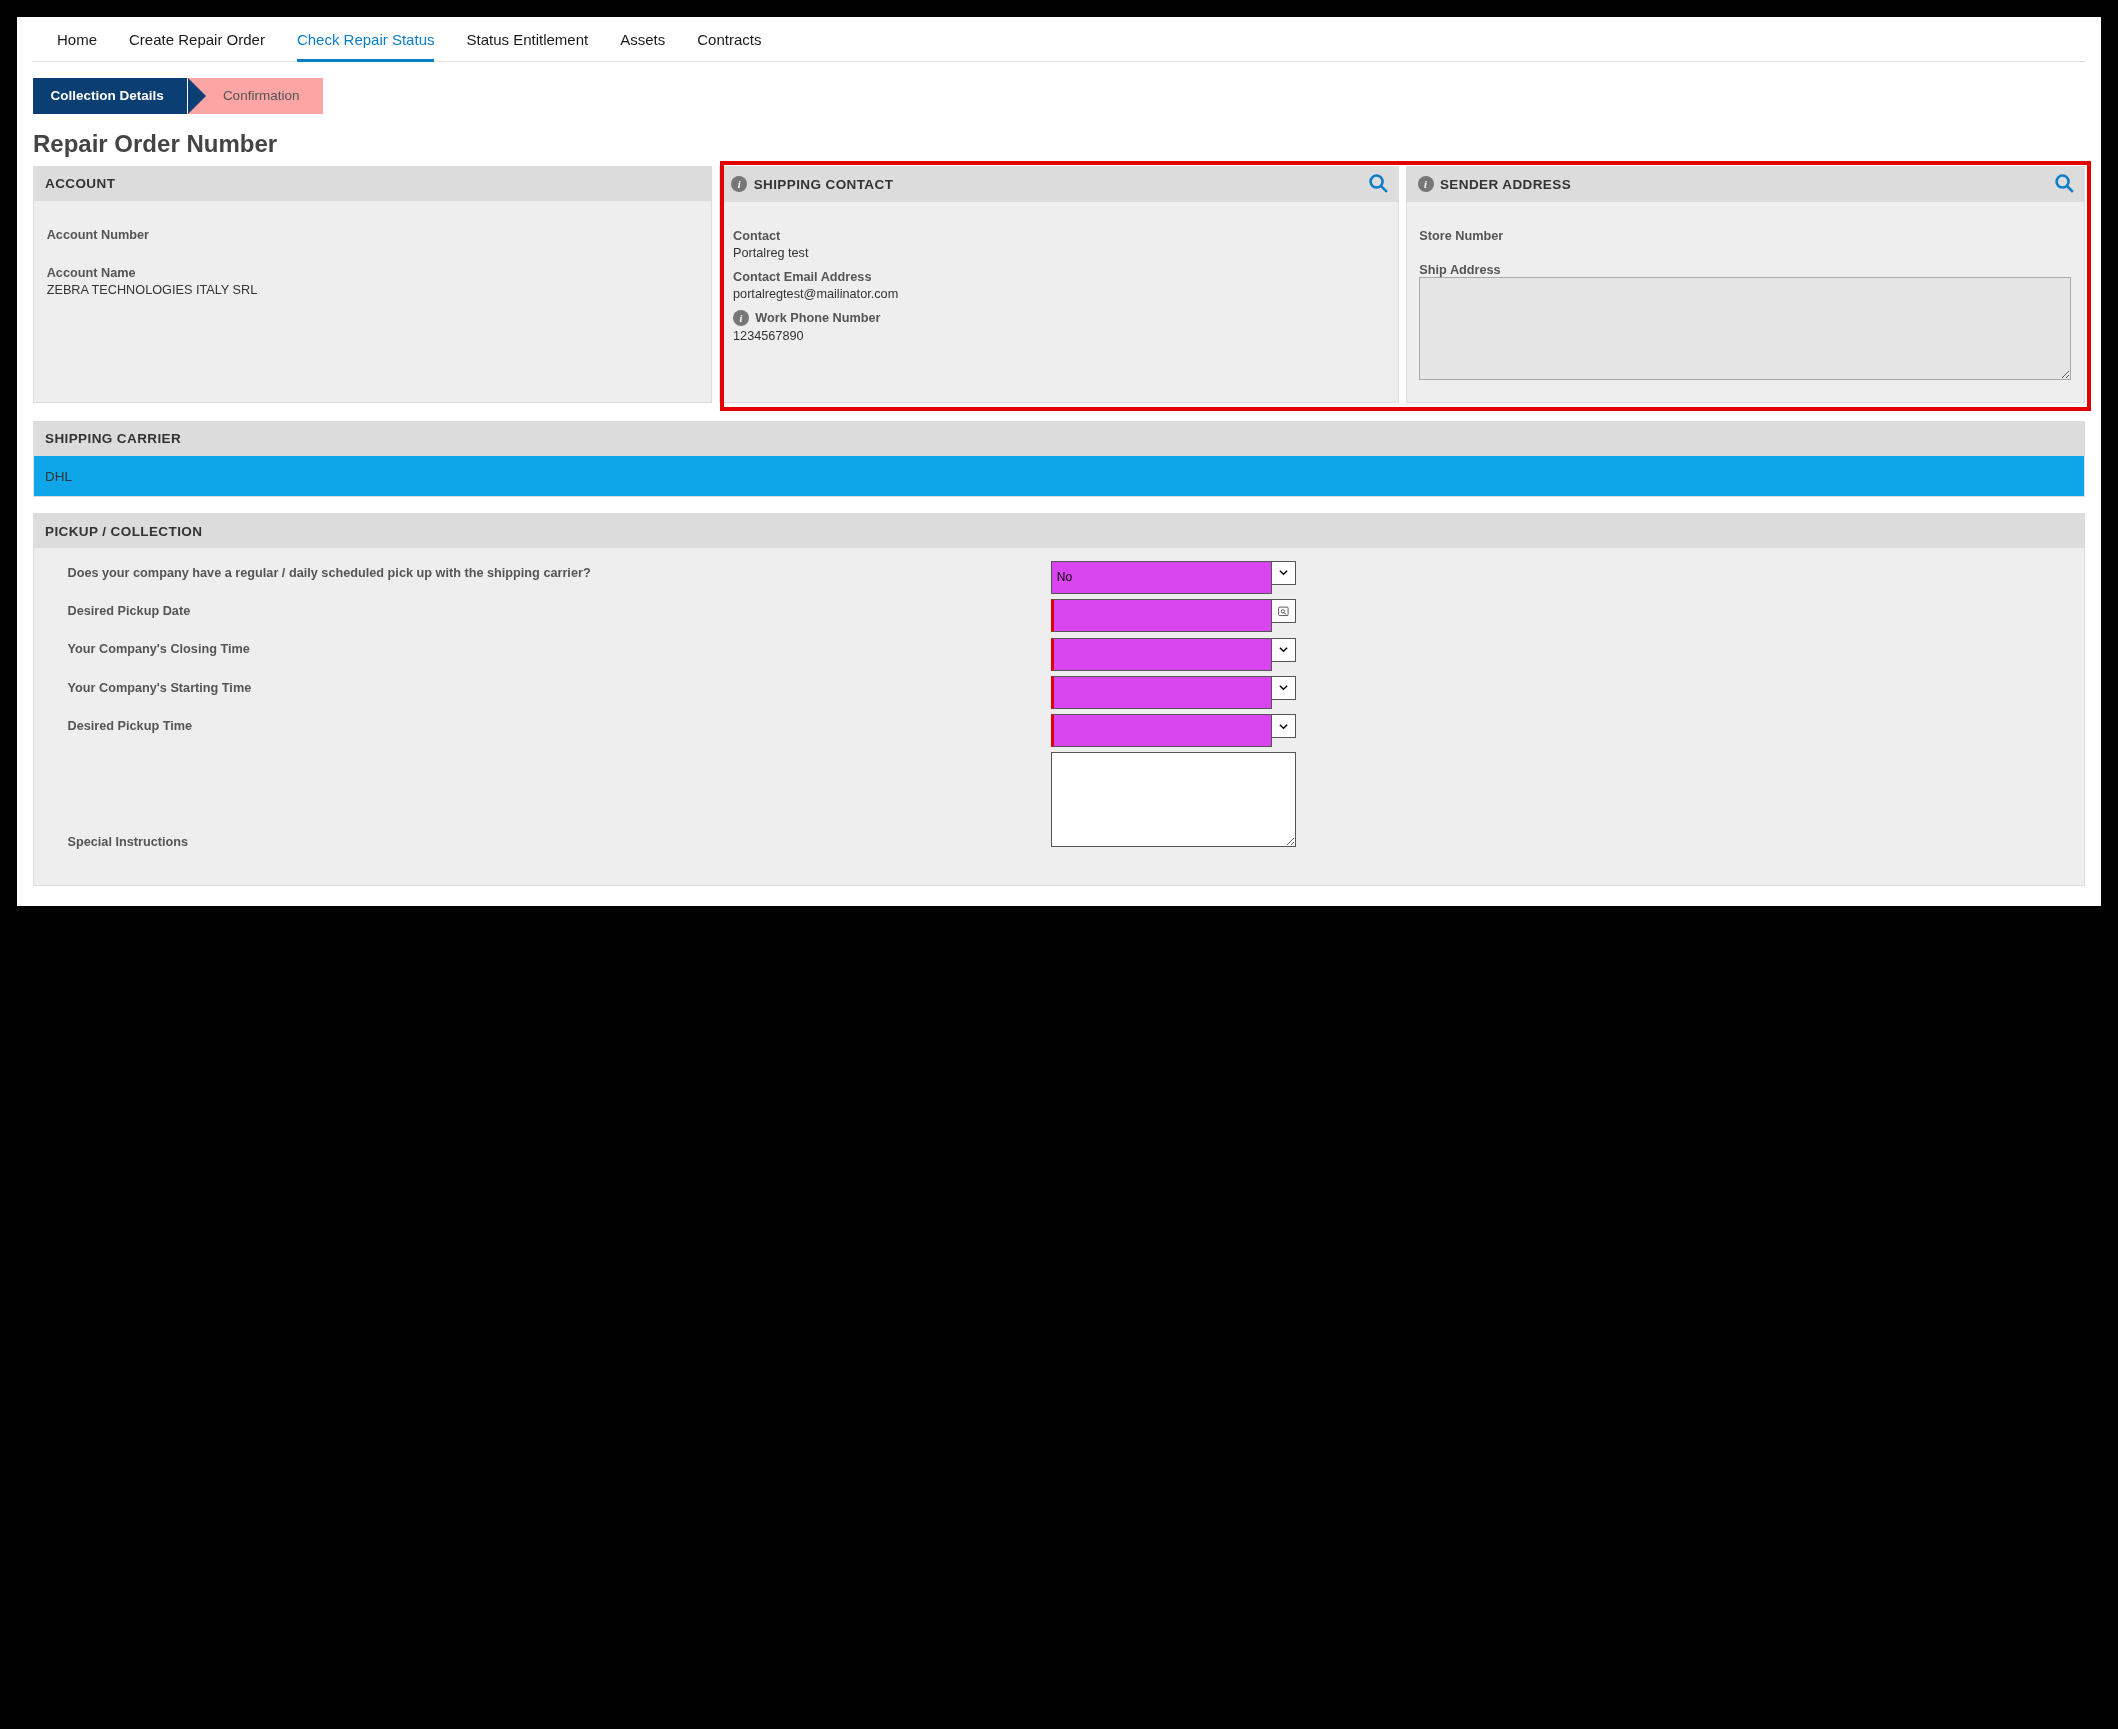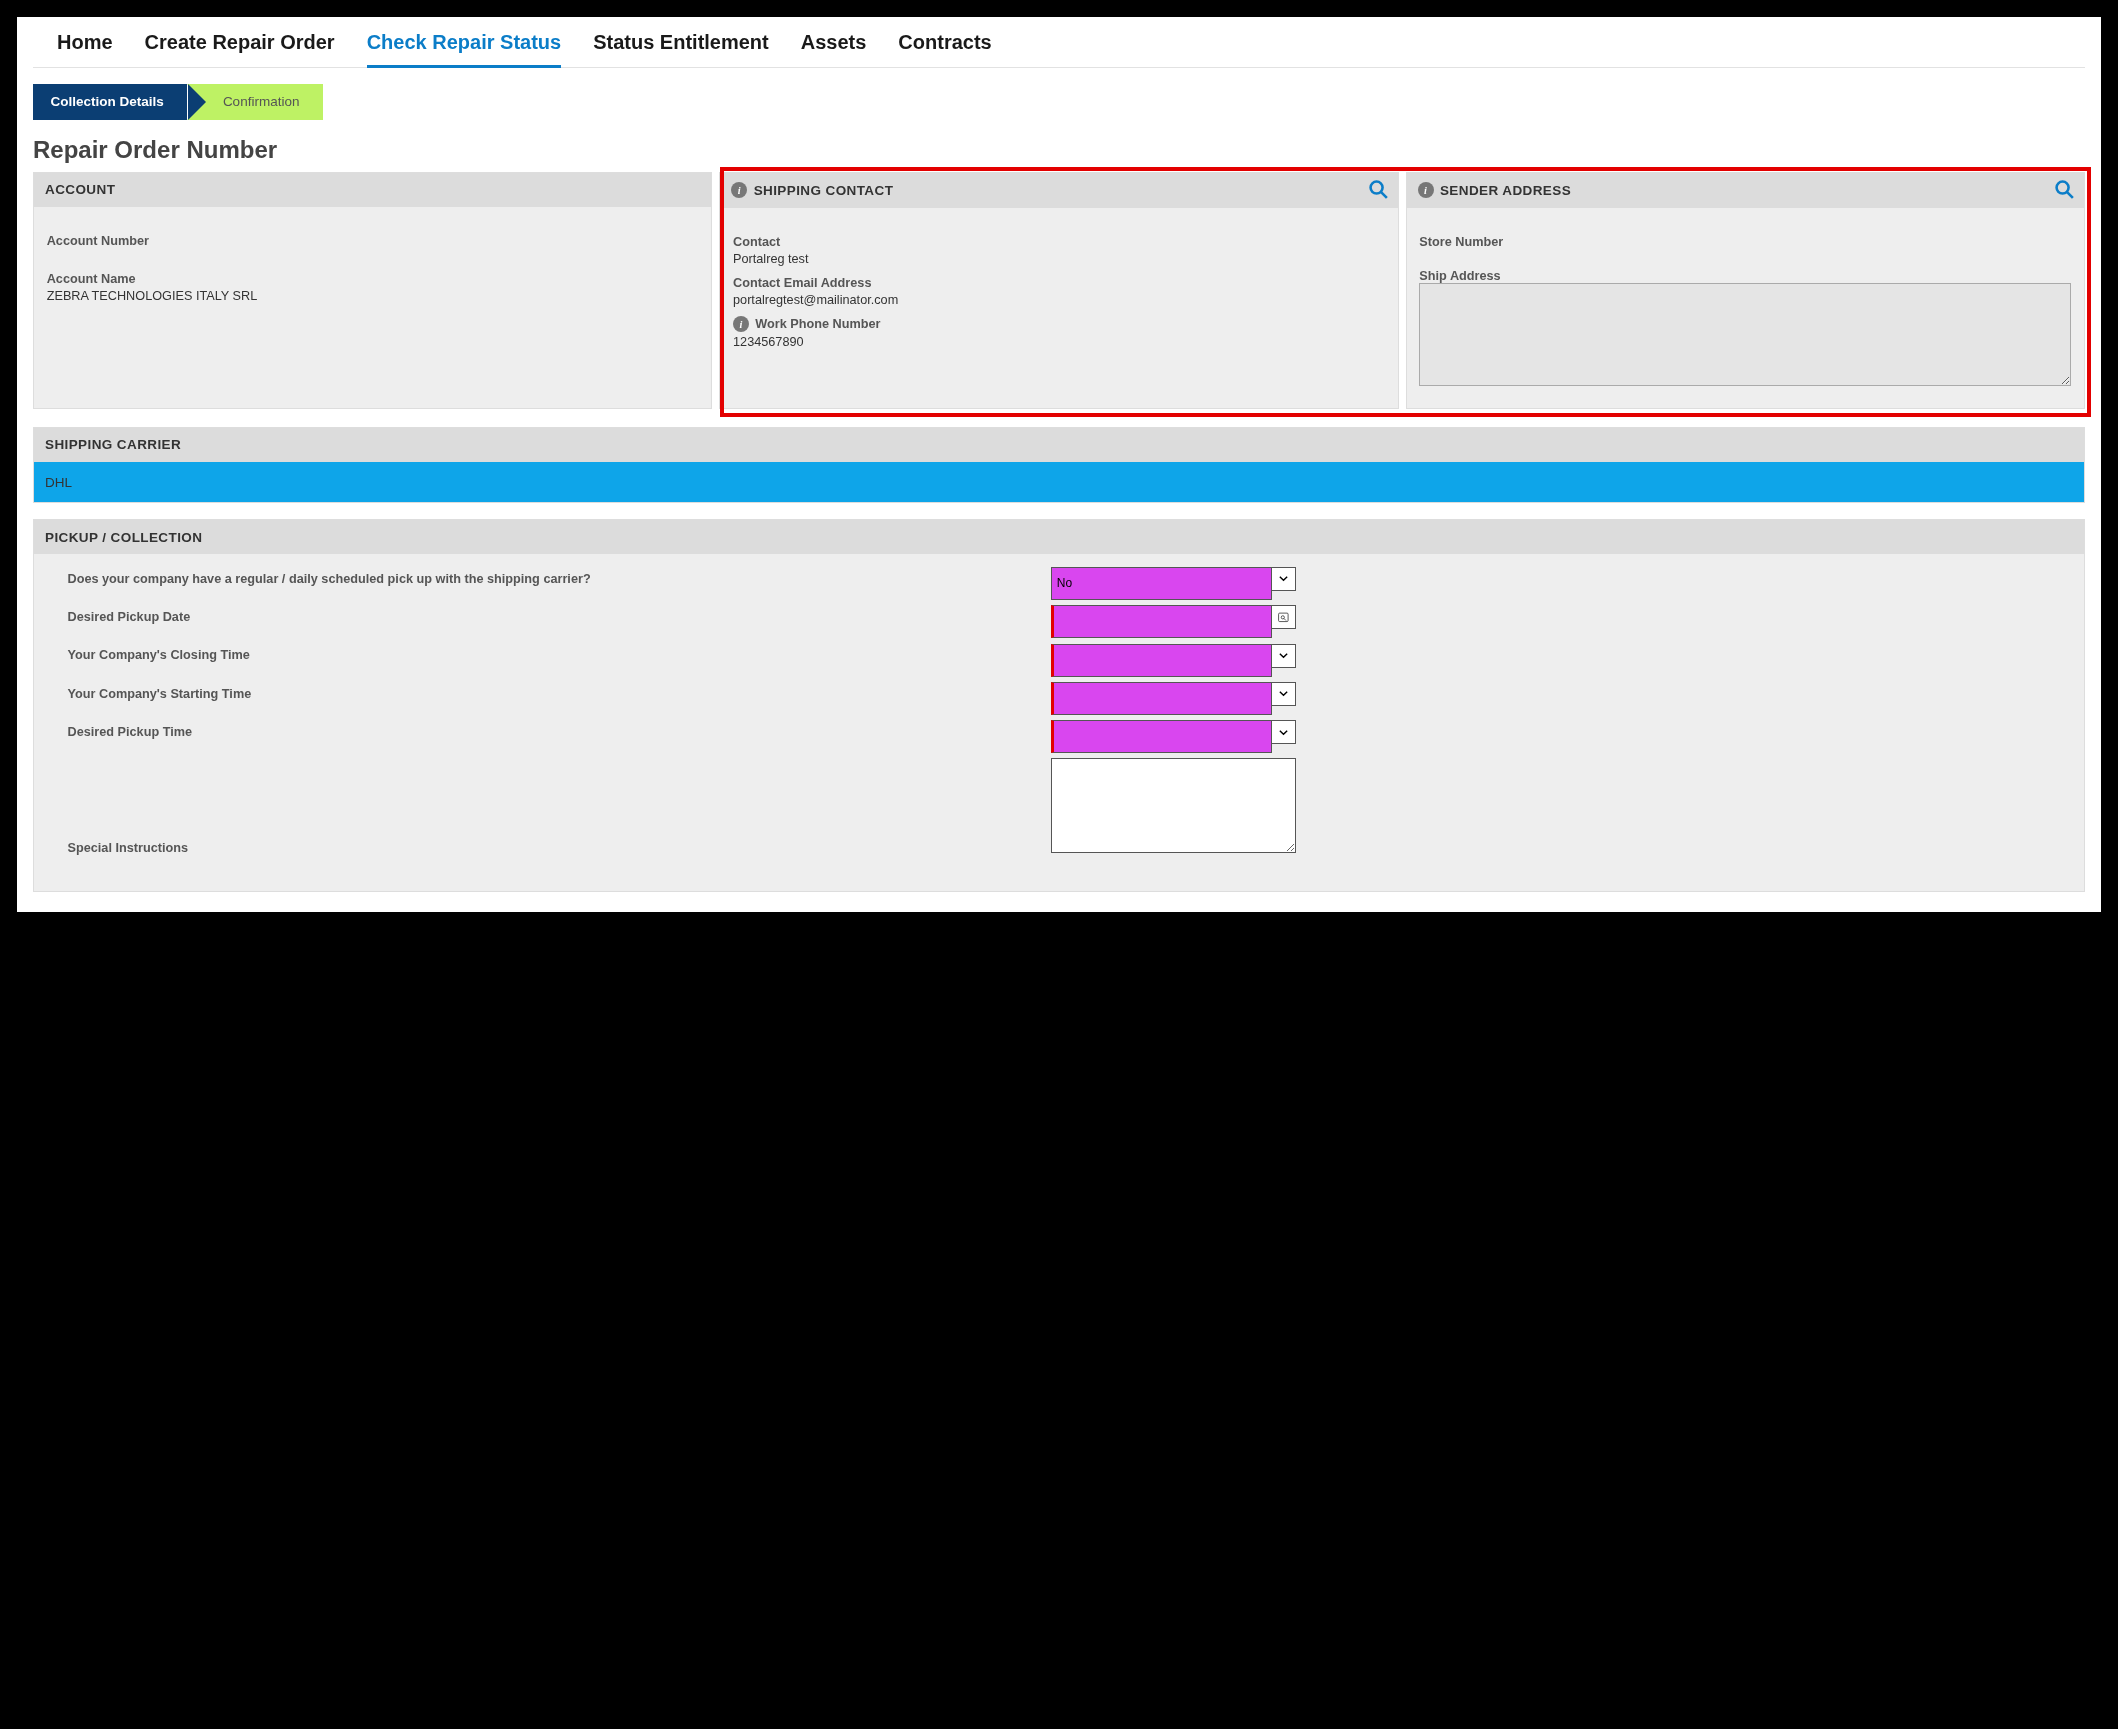--- a/index.html
+++ b/index.html
@@ -14,22 +14,22 @@
     padding: 8px 16px 20px 16px;
   }
   
   .topnav {
     display: flex;
     gap: 32px;
     padding: 0 24px 6.3px 24px;
     border-bottom: 0.8px solid #e2e2e2;
   }
   .topnav-item {
-    font-weight: 700;
-    font-size: 20px;
+    font-weight: 400;
+    font-size: 15px;
     color: #1a1a1a;
     padding: 6.3px 0;
     cursor: pointer;
   }
   .topnav-item.active {
     color: #0b7dc8;
     border-bottom: 3.2px solid #0b7dc8;
     margin-bottom: -7.1px;
     padding-bottom: 4.8px;
   }
@@ -55,21 +55,21 @@
   .step.current::after {
     content: "";
     position: absolute;
     right: -18px; top: 0;
     border-top: 18px solid transparent;
     border-bottom: 18px solid transparent;
     border-left: 18px solid #0b3e73;
     z-index: 2;
   }
   .step.next {
-    background: #bef264;
+    background: #fca5a5;
     color: #555;
     padding-left: 36px;
     margin-left: -0.8px;
     font-weight: 400;
   }
   .step.next::before {
     content: "";
     position: absolute;
     left: 0; top: 0;
     border-top: 18px solid transparent;

